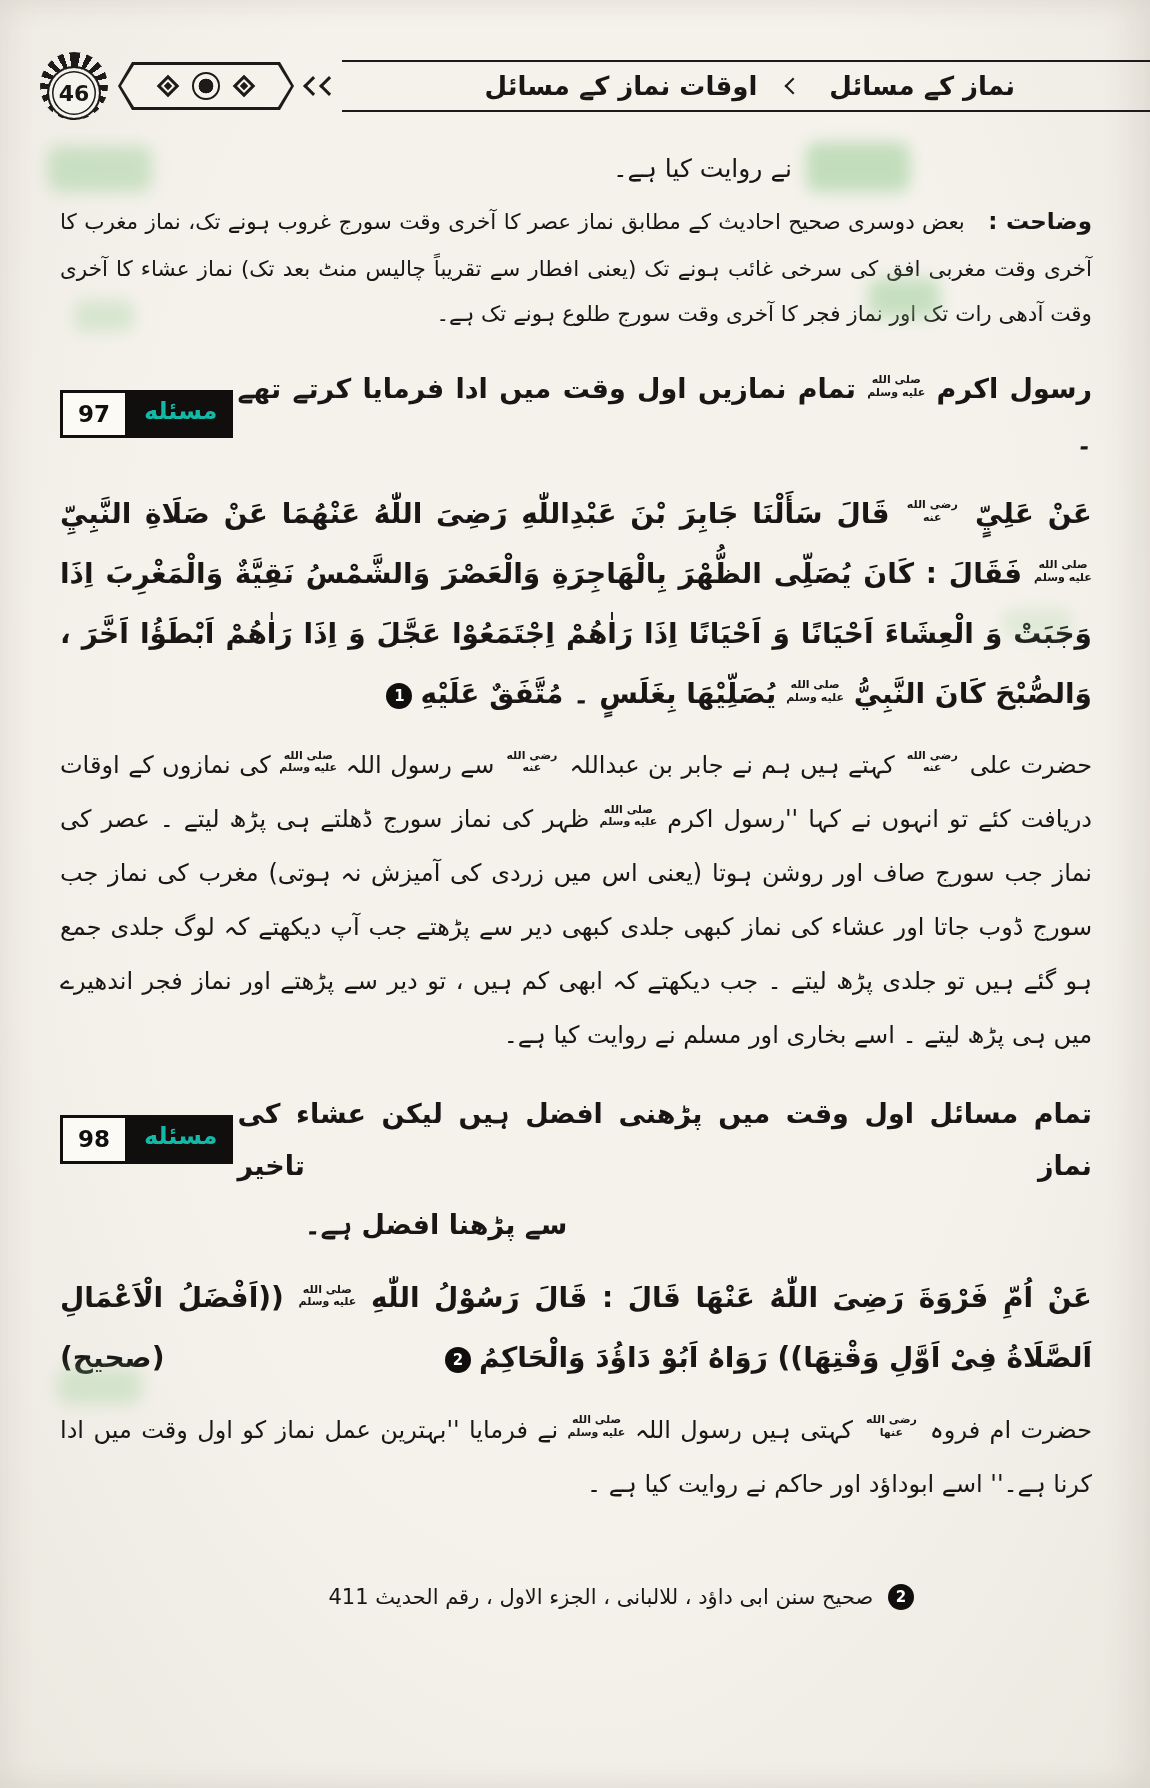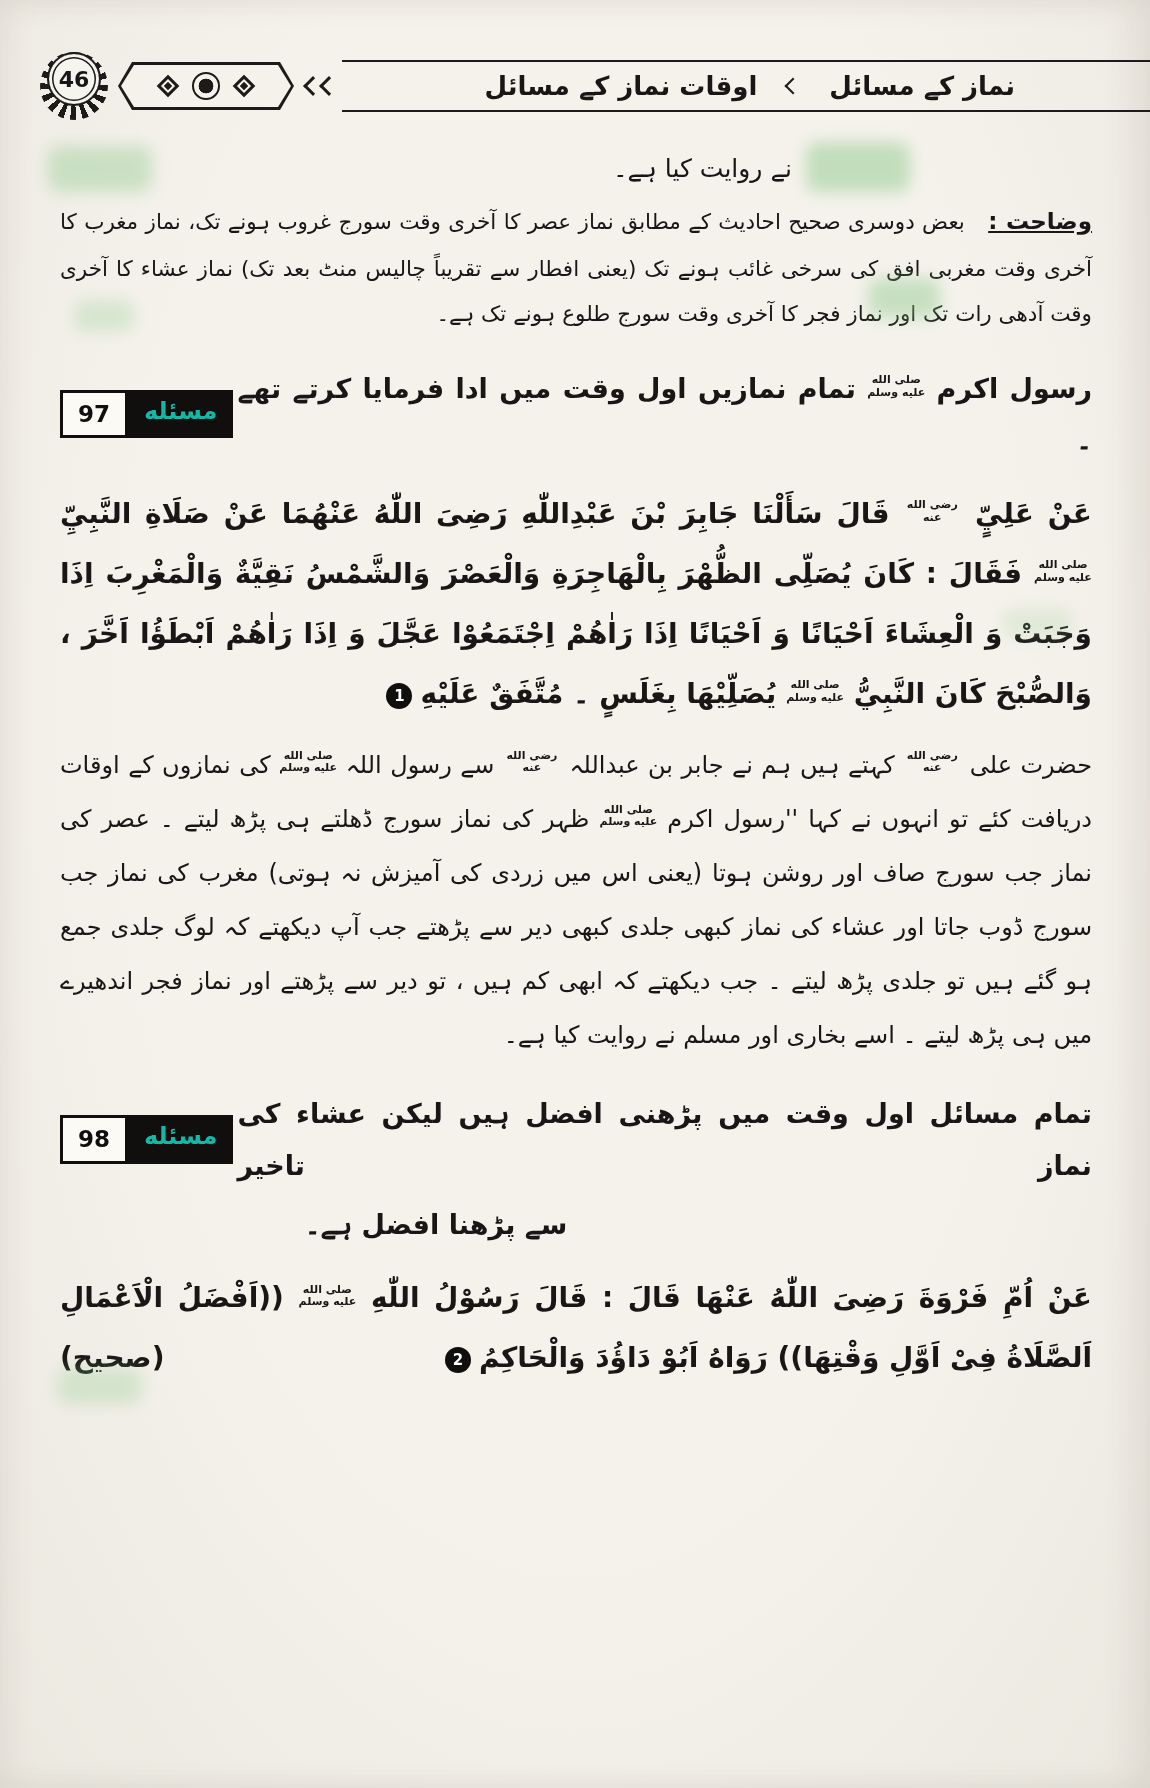--- a/index.html
+++ b/index.html
@@ -20,21 +20,21 @@
   .a3{left:868px;top:278px;width:72px;height:40px;opacity:.45;}
   .a4{left:74px;top:300px;width:60px;height:32px;opacity:.28;}
   .a5{left:58px;top:1368px;width:84px;height:36px;opacity:.3;}
   .a6{left:1002px;top:608px;width:70px;height:30px;opacity:.2;}
 
   
   .header{direction:ltr;display:flex;align-items:center;margin-top:52px;padding-left:40px;}
   .stamp{
     width:68px;height:68px;border-radius:50%;
     background:repeating-conic-gradient(#1c1b19 0deg 11deg, rgba(0,0,0,0) 11deg 22deg);
-    display:flex;align-items:flex-start;justify-content:center;flex:0 0 auto;
+    display:flex;align-items:flex-end;justify-content:center;flex:0 0 auto;
   }
   .stamp-core{
     width:50px;height:50px;border-radius:50%;
     background:#f6f4ee;border:2.5px solid #1c1b19;
     box-shadow:inset 0 0 0 3px #f6f4ee, inset 0 0 0 4.5px #1c1b19;
     display:flex;align-items:center;justify-content:center;
     font-weight:bold;font-size:22px;direction:ltr;
   }
   .ornament{position:relative;width:176px;height:48px;margin-left:10px;flex:0 0 auto;
     background:#1c1b19;
@@ -51,21 +51,21 @@
   .band{flex:1;height:48px;border-top:2.5px solid #1c1b19;border-bottom:2.5px solid #1c1b19;
     display:flex;align-items:center;direction:rtl;padding-right:135px;gap:30px;}
   .band-title{font-size:26px;font-weight:bold;white-space:nowrap;}
   .band-sep i{display:block;width:10px;height:10px;border-left:2.5px solid #1c1b19;border-bottom:2.5px solid #1c1b19;transform:rotate(45deg);}
 
   
   .content{padding:0 58px 0 60px;}
   .urdu{font-size:24px;line-height:2.25;}
   .continuation{margin:34px 300px 0 0;text-align:right;font-size:25px;}
   .note{margin-top:14px;font-size:21.5px;line-height:2.12;text-align:justify;}
-  .note-label{font-weight:bold;font-size:23px;margin-left:16px;text-decoration:underline;}
+  .note-label{font-weight:bold;font-size:23px;margin-left:16px;}
 
   .masala-heading{display:flex;align-items:center;gap:4px;margin-top:26px;}
   .mh-text{flex:1;font-size:27px;font-weight:bold;line-height:1.9;text-align:justify;text-align-last:justify;}
   .masala-badge{display:inline-flex;align-items:stretch;flex:0 0 auto;}
   .mb-label{background:#100f0e;color:#14b8a6;font-weight:bold;font-size:24px;padding:5px 16px;line-height:1.4;}
   .mb-num{border:3px solid #100f0e;background:#fbfaf5;color:#100f0e;font-weight:bold;font-size:23px;
     padding:5px 15px;line-height:1.4;direction:ltr;}
   .mh-line2{font-size:27px;font-weight:bold;margin-top:8px;text-align:center;transform:translateX(-140px);line-height:1.9;}
 
   .arabic{font-size:28px;font-weight:bold;line-height:2.15;text-align:justify;margin:18px 0 0;}
@@ -141,18 +141,20 @@
     <div class="masala-heading">
       <span class="mh-text">تمام مسائل اول وقت میں پڑھنی افضل ہیں لیکن عشاء کی نماز تاخیر</span>
       <span class="masala-badge">
         <span class="mb-label">مسئله</span>
         <span class="mb-num">98</span>
       </span>
     </div>
     <div class="mh-line2">سے پڑھنا افضل ہے۔</div>
 
     <p class="arabic"><span>عَنْ اُمِّ فَرْوَةَ رَضِىَ اللّٰهُ عَنْهَا قَالَ : قَالَ رَسُوْلُ اللّٰهِ </span><span class="hon">صلى الله عليه وسلم</span><span> ((اَفْضَلُ الْاَعْمَالِ اَلصَّلَاةُ فِىْ اَوَّلِ وَقْتِهَا)) رَوَاهُ اَبُوْ دَاؤُدَ وَالْحَاكِمُ</span><span class="fnmark">2</span><span class="grade">(صحیح)</span></p>
+    <p class="urdu para"><span>حضرت ام فروہ </span><span class="hon">رضى الله عنها</span><span> کہتی ہیں رسول اللہ </span><span class="hon">صلى الله عليه وسلم</span><span> نے فرمایا ''بہترین عمل نماز کو اول وقت میں ادا کرنا ہے۔'' اسے ابوداؤد اور حاکم نے روایت کیا ہے ۔</span></p>
 
     <footer class="footnotes">
+      <p class="footnote"><span class="fnmark">2</span><span> صحیح سنن ابی داؤد ، للالبانی ، الجزء الاول ، رقم الحدیث </span><span class="num">411</span></p>
     </footer>
 
   </main>
 </div>
 
 </body></html>

